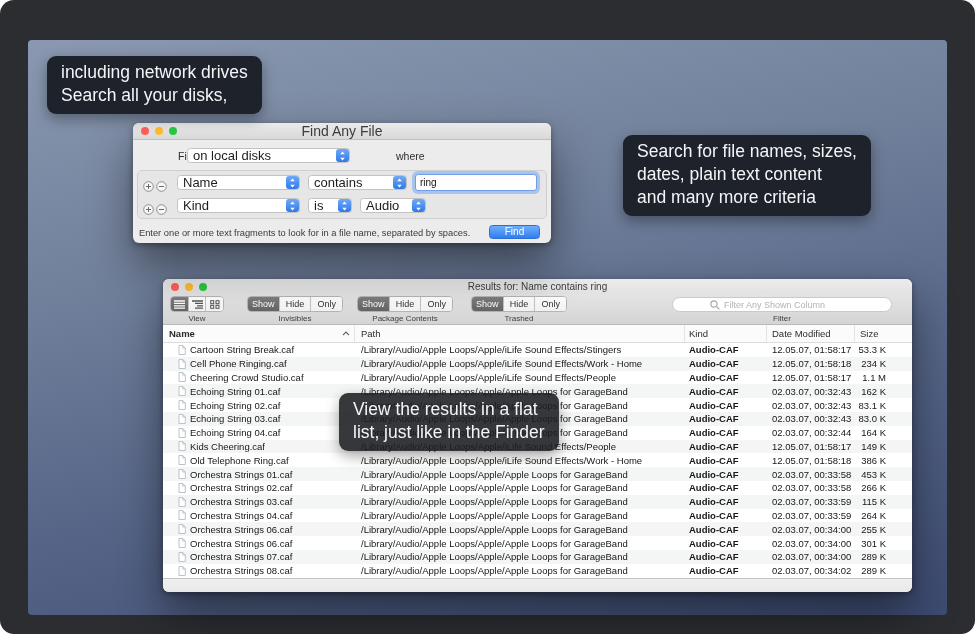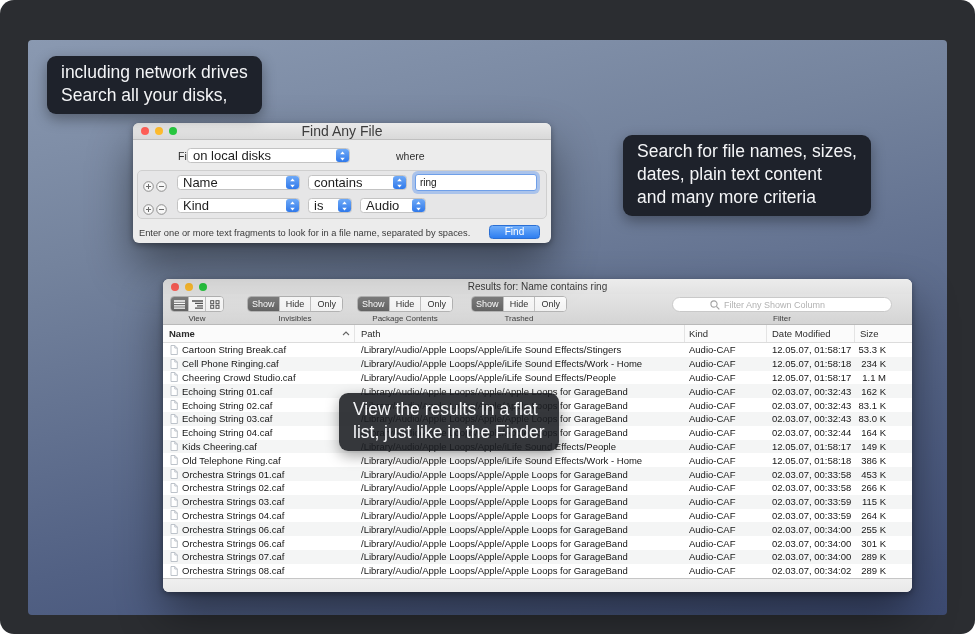--- a/index.html
+++ b/index.html
@@ -98,22 +98,22 @@
         padding-left:6px; overflow:hidden; }
   .th:last-child { border-right:none; padding-left:5px; }
   .th-name { font-weight:bold; justify-content:space-between; padding-right:4px; }
   .th-kind { padding-left:4px; }
 
   .tbody { height:235px; overflow:hidden; background:#fff; }
   .trow { height:13.8px; align-items:center; }
   .trow:nth-child(even) { background:#f4f5f5; }
   .cell { font-size:9.5px; color:#161616; white-space:nowrap; overflow:hidden; padding-left:6px;
           display:flex; align-items:center; }
-  .c-name { gap:4px; padding-left:7px; }
-  .c-kind { padding-left:4px; }
+  .c-name { gap:4px; padding-left:15px; }
+  .c-kind { padding-left:4px;font-weight:bold; }
   .c-date { padding-left:5px; }
   .c-size { justify-content:flex-end; padding-right:26px; }
 
   .statusbar { height:27px; background:linear-gradient(#efefef,#e3e3e3); border-top:1px solid #c6c6c6;
                display:flex; align-items:flex-end; justify-content:flex-end; padding-right:8px; }
   .statustext { font-size:9px; font-weight:bold; color:#222; }
 
   .docicon { flex:none; display:inline-flex; }
 </style>
 </head>

